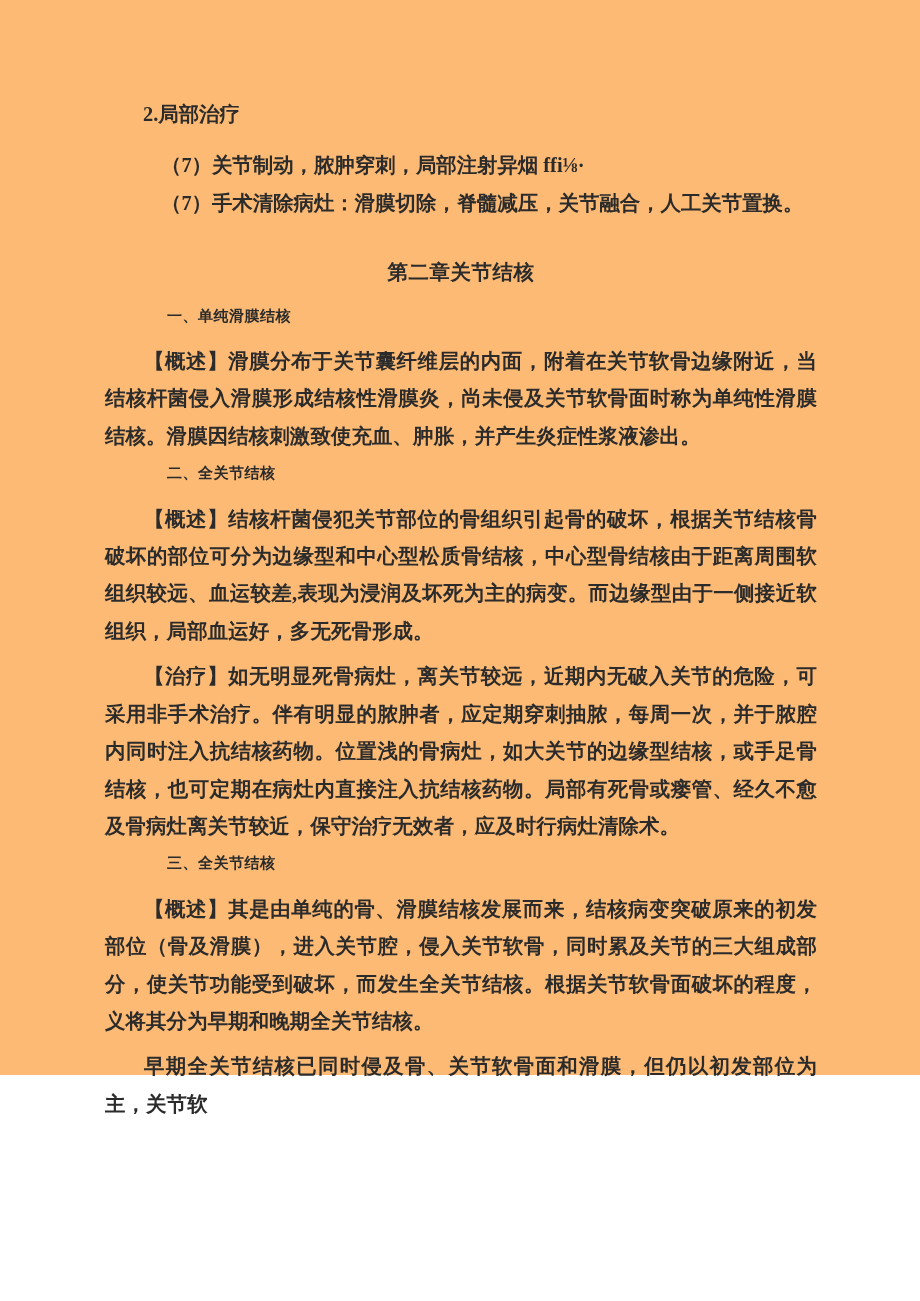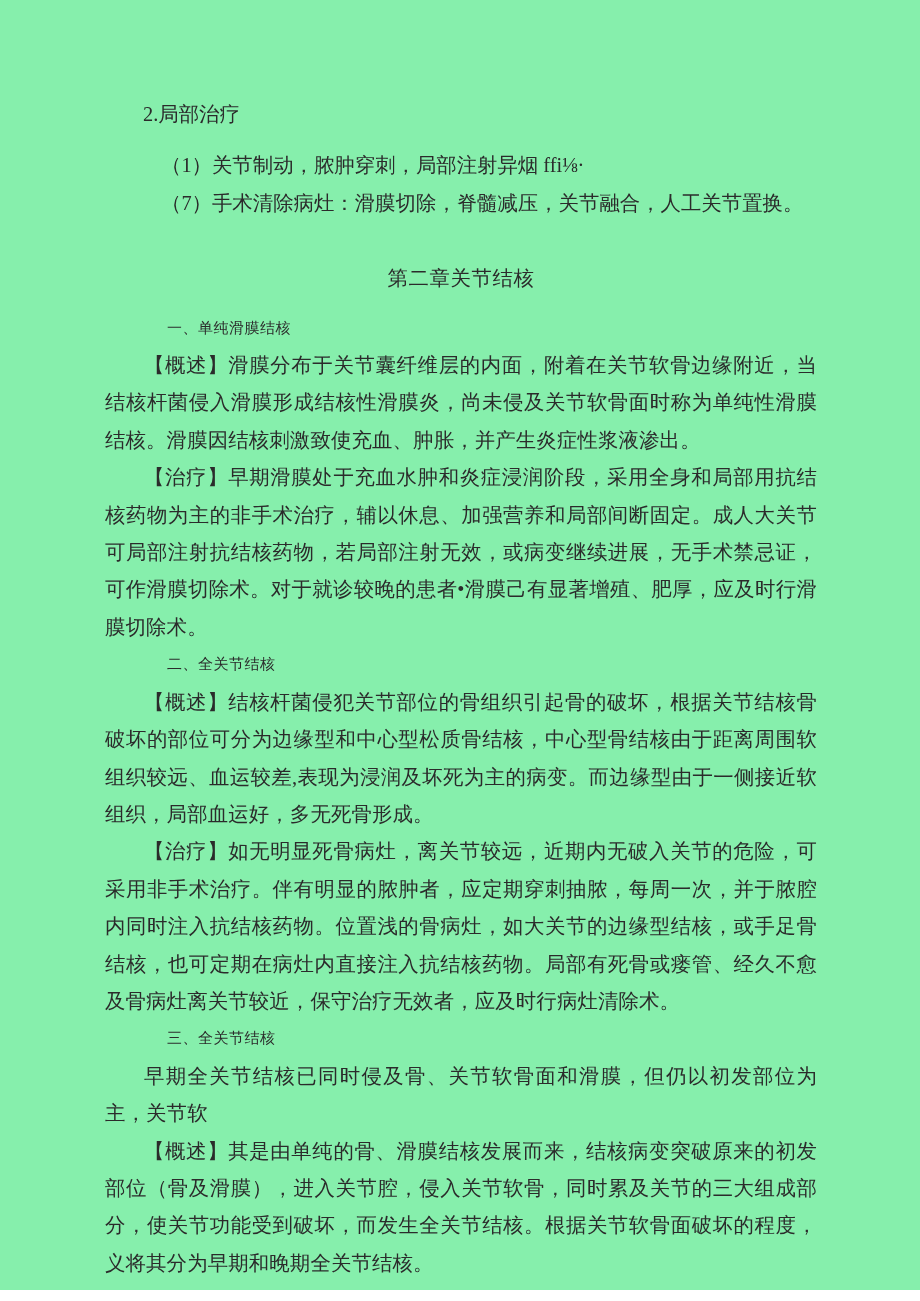--- a/index.html
+++ b/index.html
@@ -11,23 +11,24 @@
     width: 920px;
     height: 1301px;
     font-family: "Liberation Serif", "DejaVu Serif", serif;
     color: #2a2a2a;
     overflow: hidden;
   }
 
   .page {
     position: relative;
     width: 920px;
-    height: 1290px;
-    background: #86efac;
+    height: 1075px;
+    background: #fdba74;
     box-sizing: border-box;
+    font-weight: bold;
   }
 
   .content {
     position: absolute;
     left: 105px;
     top: 96px;
     width: 712px;
   }
 
   
@@ -62,75 +63,75 @@
   }
 
   .spacer-sm { height: 14px; }
   .spacer-md { height: 26px; }
 
   
   .chapter-title {
     font-size: 20.4px;
     line-height: 37.4px;
     text-align: center;
-    margin: 12px;
+    margin: 6px;
     letter-spacing: 0.6px;
     color: #2b2b2b;
   }
 
   
   .section-head {
     font-size: 15px;
     line-height: 37.4px;
     margin: 0;
     padding-left: 62px;
     letter-spacing: 0.5px;
     color: #2b2b2b;
   }
 
   
   .body-para {
     text-indent: 39px;
+    margin-top: 8px;
   }
 
   
   .page {
     -webkit-font-smoothing: antialiased;
   }
 </style>
 </head>
 <body>
 
 <div class="page">
   <div class="content">
 
     <p class="num-head">2.局部治疗</p>
 
     <div class="spacer-sm"></div>
 
-    <p class="enum-line">（1）关节制动，脓肿穿刺，局部注射异烟 ffi⅛·</p>
+    <p class="enum-line">（7）关节制动，脓肿穿刺，局部注射异烟 ffi⅛·</p>
 
     <p class="enum-line">（7）手术清除病灶：滑膜切除，脊髓减压，关节融合，人工关节置换。</p>
 
     <div class="spacer-md"></div>
 
     <p class="chapter-title">第二章关节结核</p>
 
     <p class="section-head">一、单纯滑膜结核</p>
 
     <p class="para body-para">【概述】滑膜分布于关节囊纤维层的内面，附着在关节软骨边缘附近，当结核杆菌侵入滑膜形成结核性滑膜炎，尚未侵及关节软骨面时称为单纯性滑膜结核。滑膜因结核刺激致使充血、肿胀，并产生炎症性浆液渗出。</p>
 
-    <p class="para body-para">【治疗】早期滑膜处于充血水肿和炎症浸润阶段，采用全身和局部用抗结核药物为主的非手术治疗，辅以休息、加强营养和局部间断固定。成人大关节可局部注射抗结核药物，若局部注射无效，或病变继续进展，无手术禁忌证，可作滑膜切除术。对于就诊较晚的患者•滑膜己有显著增殖、肥厚，应及时行滑膜切除术。</p>
 
     <p class="section-head">二、全关节结核</p>
 
     <p class="para body-para">【概述】结核杆菌侵犯关节部位的骨组织引起骨的破坏，根据关节结核骨破坏的部位可分为边缘型和中心型松质骨结核，中心型骨结核由于距离周围软组织较远、血运较差,表现为浸润及坏死为主的病变。而边缘型由于一侧接近软组织，局部血运好，多无死骨形成。</p>
 
     <p class="para body-para">【治疗】如无明显死骨病灶，离关节较远，近期内无破入关节的危险，可采用非手术治疗。伴有明显的脓肿者，应定期穿刺抽脓，每周一次，并于脓腔内同时注入抗结核药物。位置浅的骨病灶，如大关节的边缘型结核，或手足骨结核，也可定期在病灶内直接注入抗结核药物。局部有死骨或瘘管、经久不愈及骨病灶离关节较近，保守治疗无效者，应及时行病灶清除术。</p>
 
     <p class="section-head">三、全关节结核</p>
 
+    <p class="para body-para">【概述】其是由单纯的骨、滑膜结核发展而来，结核病变突破原来的初发部位（骨及滑膜），进入关节腔，侵入关节软骨，同时累及关节的三大组成部分，使关节功能受到破坏，而发生全关节结核。根据关节软骨面破坏的程度，义将其分为早期和晚期全关节结核。</p>
+
     <p class="para body-para">早期全关节结核已同时侵及骨、关节软骨面和滑膜，但仍以初发部位为主，关节软</p>
-
-    <p class="para body-para">【概述】其是由单纯的骨、滑膜结核发展而来，结核病变突破原来的初发部位（骨及滑膜），进入关节腔，侵入关节软骨，同时累及关节的三大组成部分，使关节功能受到破坏，而发生全关节结核。根据关节软骨面破坏的程度，义将其分为早期和晚期全关节结核。</p>
 
   </div>
 </div>
 
 </body></html>

